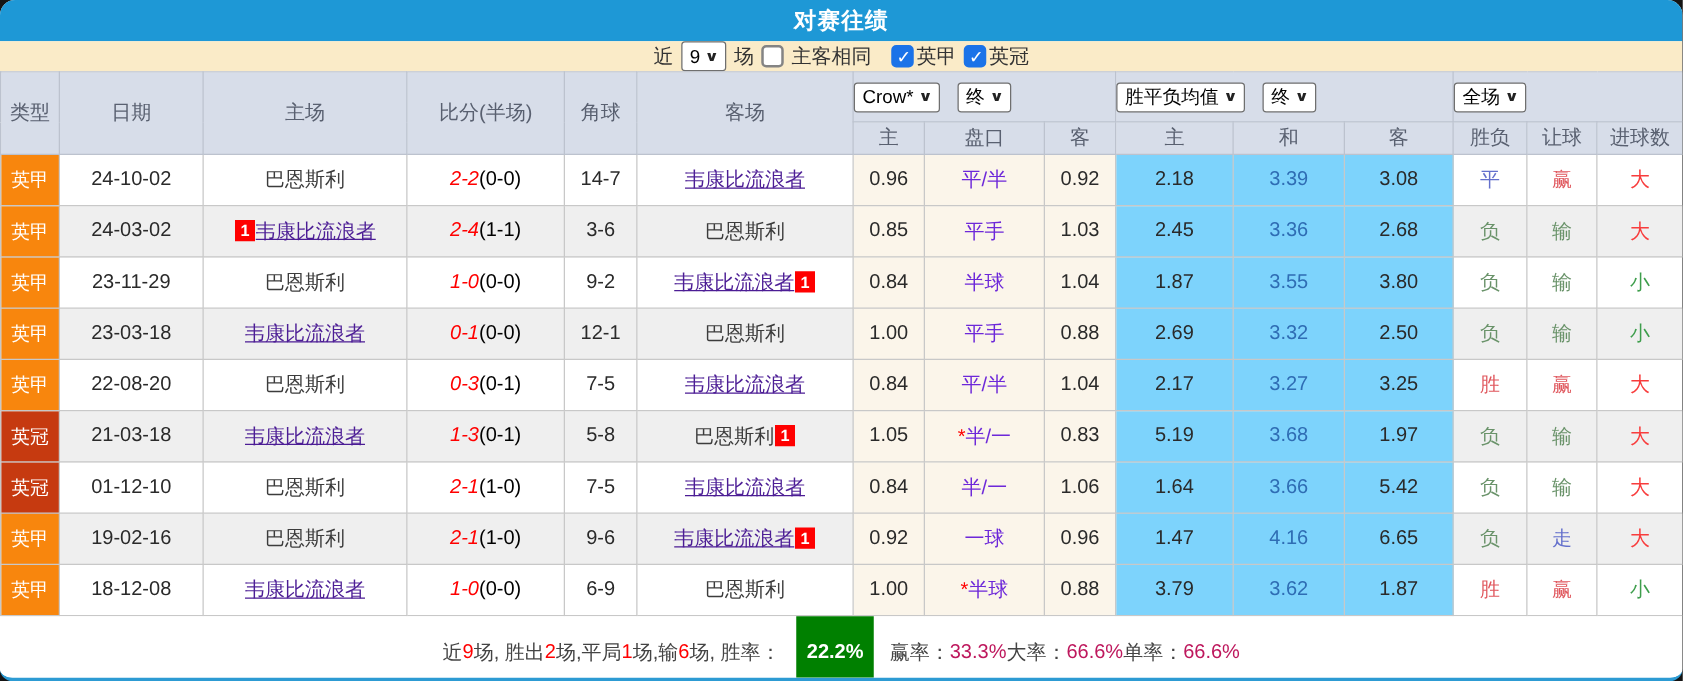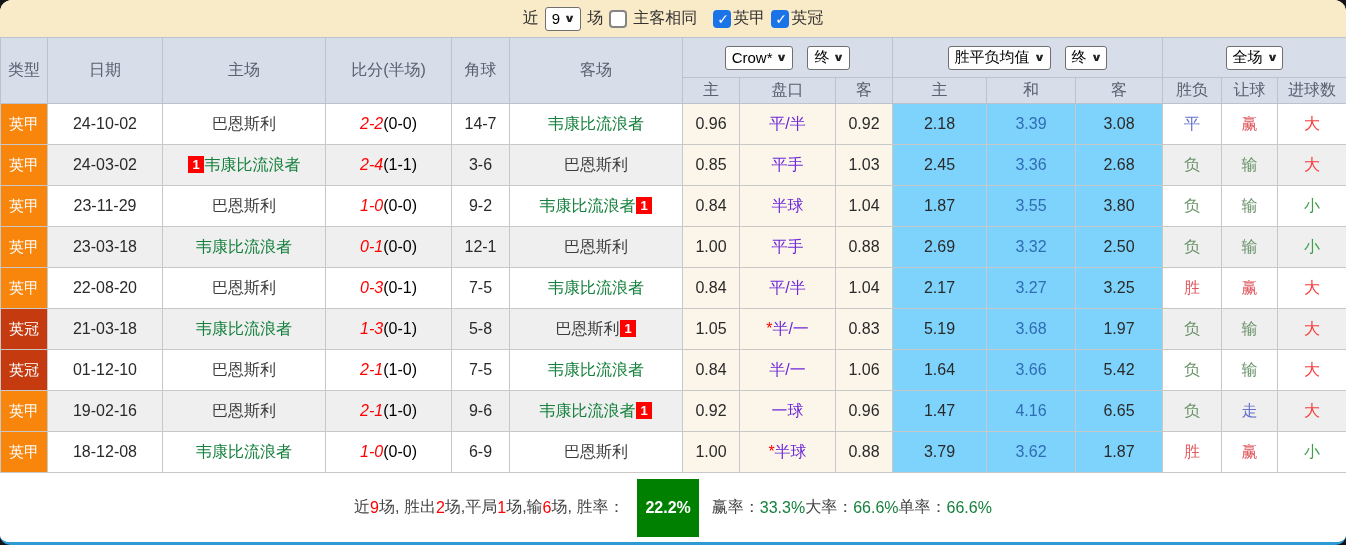--- a/index.html
+++ b/index.html
@@ -38,48 +38,49 @@
   thead tr.dd-row th { height:40px; }
   thead tr.sub-row th { height:26px; }
   td { border:1px solid #C8C8C8; text-align:center; height:41px; font-size:16px; color:#2A2A2A; }
   tr.even .stripe { background:#EFEFEF; }
   td.col-crow { background:#FBF5EA; }
   td.col-avg  { background:#7dd3fc; }
   td.lg { color:#fff; font-size:15px; }
   td.lg.l1 { background:#F8860D; }
   td.lg.ch { background:#C63A10; }
   .tname { color:#3C3C3C; }
-  .tname.focus { color:#15803d; }
+  .tname.focus { color:#4c1d95;text-decoration:underline; }
   .bdg { display:inline-block; background:#FF0000; color:#fff; font-weight:bold;
     font-size:13px; line-height:17px; padding:0 4px; margin:0 1px; vertical-align:1px; }
   .bdg:empty { display:none; }
   .ft { color:#FF0000;font-style:italic; }
   .ht { color:#000000; }
   .hc { color:#6d28d9; }
   .star { color:#FF0000; }
   .ad { color:#2F6DB4; }
   .tone-red { color:#E0585E; }
   .tone-green { color:#6A936A; }
   .tone-blue { color:#6470CC; }
   .tone-bright-red { color:#F83C3C; }
   .tone-bright-green { color:#3E9E4C; }
   
   .summary { flex:1; display:flex; align-items:center; justify-content:center;
     background:#fff; font-size:16px; color:#444; }
   .summary .num { color:#FF0000; }
-  .summary .pct { color:#15803d; }
+  .summary .pct { color:#be185d; }
   .rate-box { background:#008000; color:#fff; font-weight:bold; padding:20px 8px;
     margin:0 13px; display:inline-block; }
-  .dd-wrap { display:flex; justify-content:center; align-items:center; gap:14px; }
+  .dd-wrap { display:flex; justify-content:flex-start; align-items:center; gap:14px; }
 </style>
 </head>
 <body>
 
 <div class="widget">
 
+  <div class="titlebar">对赛往绩</div>
 
   <div class="controls">
     <span>近</span>
     <span class="select">
       <span>9</span>
       <span class="chev">∨</span>
     </span>
     <span>场</span>
     <span class="cb" id="cb-venue"></span>
     <span>主客相同</span>

